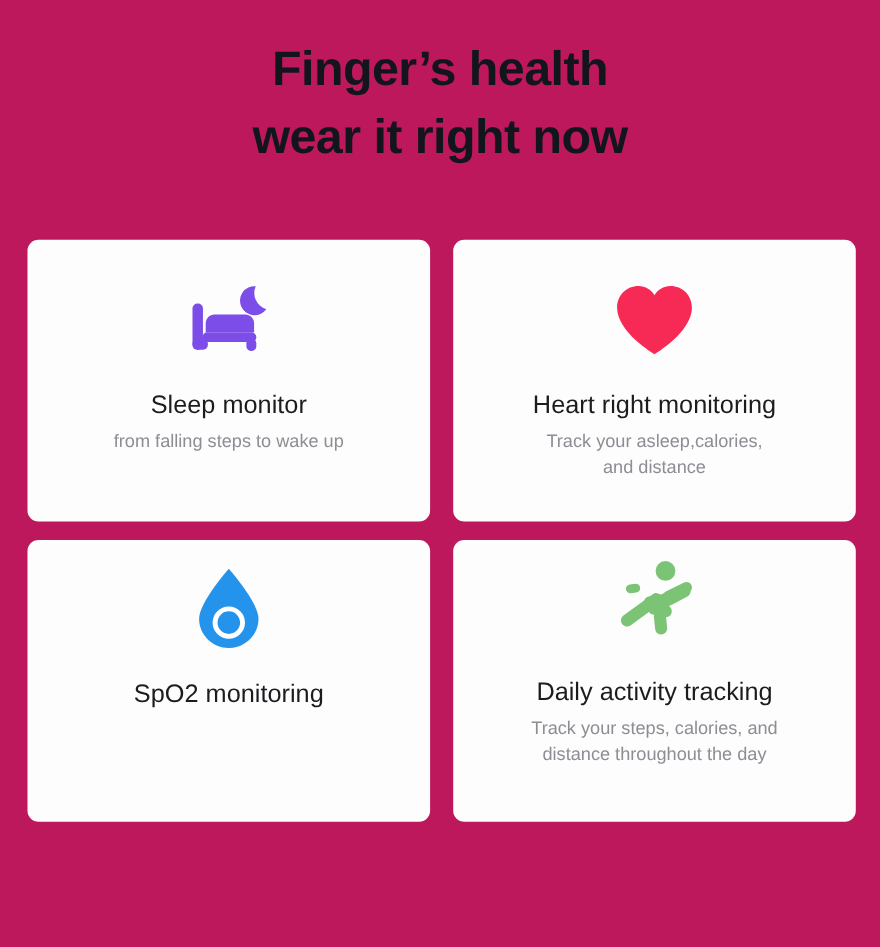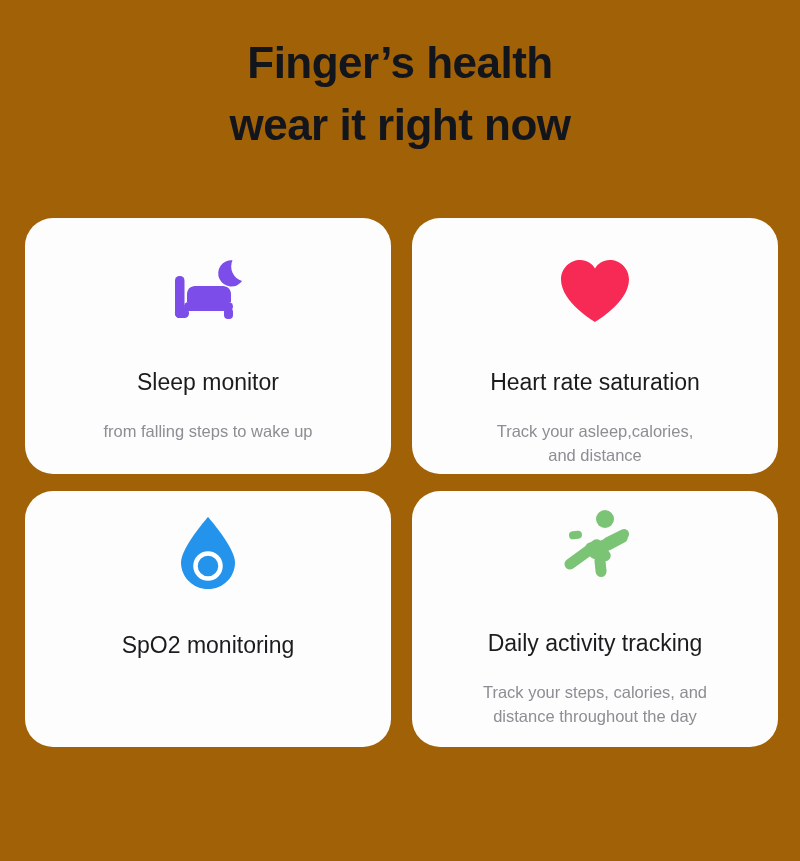--- a/index.html
+++ b/index.html
@@ -5,21 +5,21 @@
   * { margin:0; padding:0; box-sizing:border-box; }
   html, body {
     width:800px; height:861px;
     background:#edf1fd;
     font-family:"Liberation Sans", sans-serif;
     -webkit-font-smoothing:antialiased;
   }
   #page {
     position:relative;
     width:800px; height:861px;
-    background:#a16207;
+    background:#be185d;
     overflow:hidden;
   }
   
   .headline {
     position:absolute;
     top:32px; left:0; width:800px;
     text-align:center;
     color:#13151c;
     font-weight:bold;
     font-size:44px;
@@ -33,27 +33,26 @@
     top:218px; left:25px;
     width:753px;
     display:grid;
     grid-template-columns:366px 366px;
     grid-template-rows:256px 256px;
     column-gap:21px;
     row-gap:17px;
   }
   .card {
     background:#fdfdfe;
-    border-radius:28px;
+    border-radius:10px;
     display:flex;
     flex-direction:column;
     align-items:center;
     padding-top:34px;
     overflow:hidden;
-    gap:15px;
   }
   .icon-wrap {
     height:78px;
     display:flex;
     align-items:center;
     justify-content:center;
   }
   .card-title {
     color:#1c1c1e;
     font-size:23px;
@@ -111,21 +110,21 @@
       <div class="card-title">Sleep monitor</div>
       <div class="card-desc">from falling steps to wake up</div>
     </div>
 
     <div class="card c2">
       <div class="icon-wrap">
         <svg width="74" height="68" viewBox="0 0 74 68" aria-hidden="true">
           <path d="M37 65C37 65 3 45.4 3 22.6 3 11.2 11.9 3 22.3 3 29 3 34.2 6.6 37 11.4 39.8 6.6 45 3 51.7 3 62.1 3 71 11.2 71 22.6 71 45.4 37 65 37 65z" fill="#f72a55"></path>
         </svg>
       </div>
-      <div class="card-title">Heart rate saturation</div>
+      <div class="card-title">Heart right monitoring</div>
       <div class="card-desc">Track your asleep,calories,
 and distance</div>
     </div>
 
     <div class="card c3">
       <div class="icon-wrap">
         <svg width="62" height="78" viewBox="0 0 62 78" aria-hidden="true">
           <path d="M31 2C31 2 4 32.5 4 47.4 4 62.1 16.1 74 31 74s27-11.9 27-26.6C58 32.5 31 2 31 2z" fill="#2493ec"></path>
           <circle cx="31" cy="51" r="12.5" fill="none" stroke="#ffffff" stroke-width="4.5"></circle>
           <text x="31" y="58.5" text-anchor="middle" font-family="Liberation Sans, sans-serif" font-size="20" font-weight="bold" fill="#2493ec">2</text>

